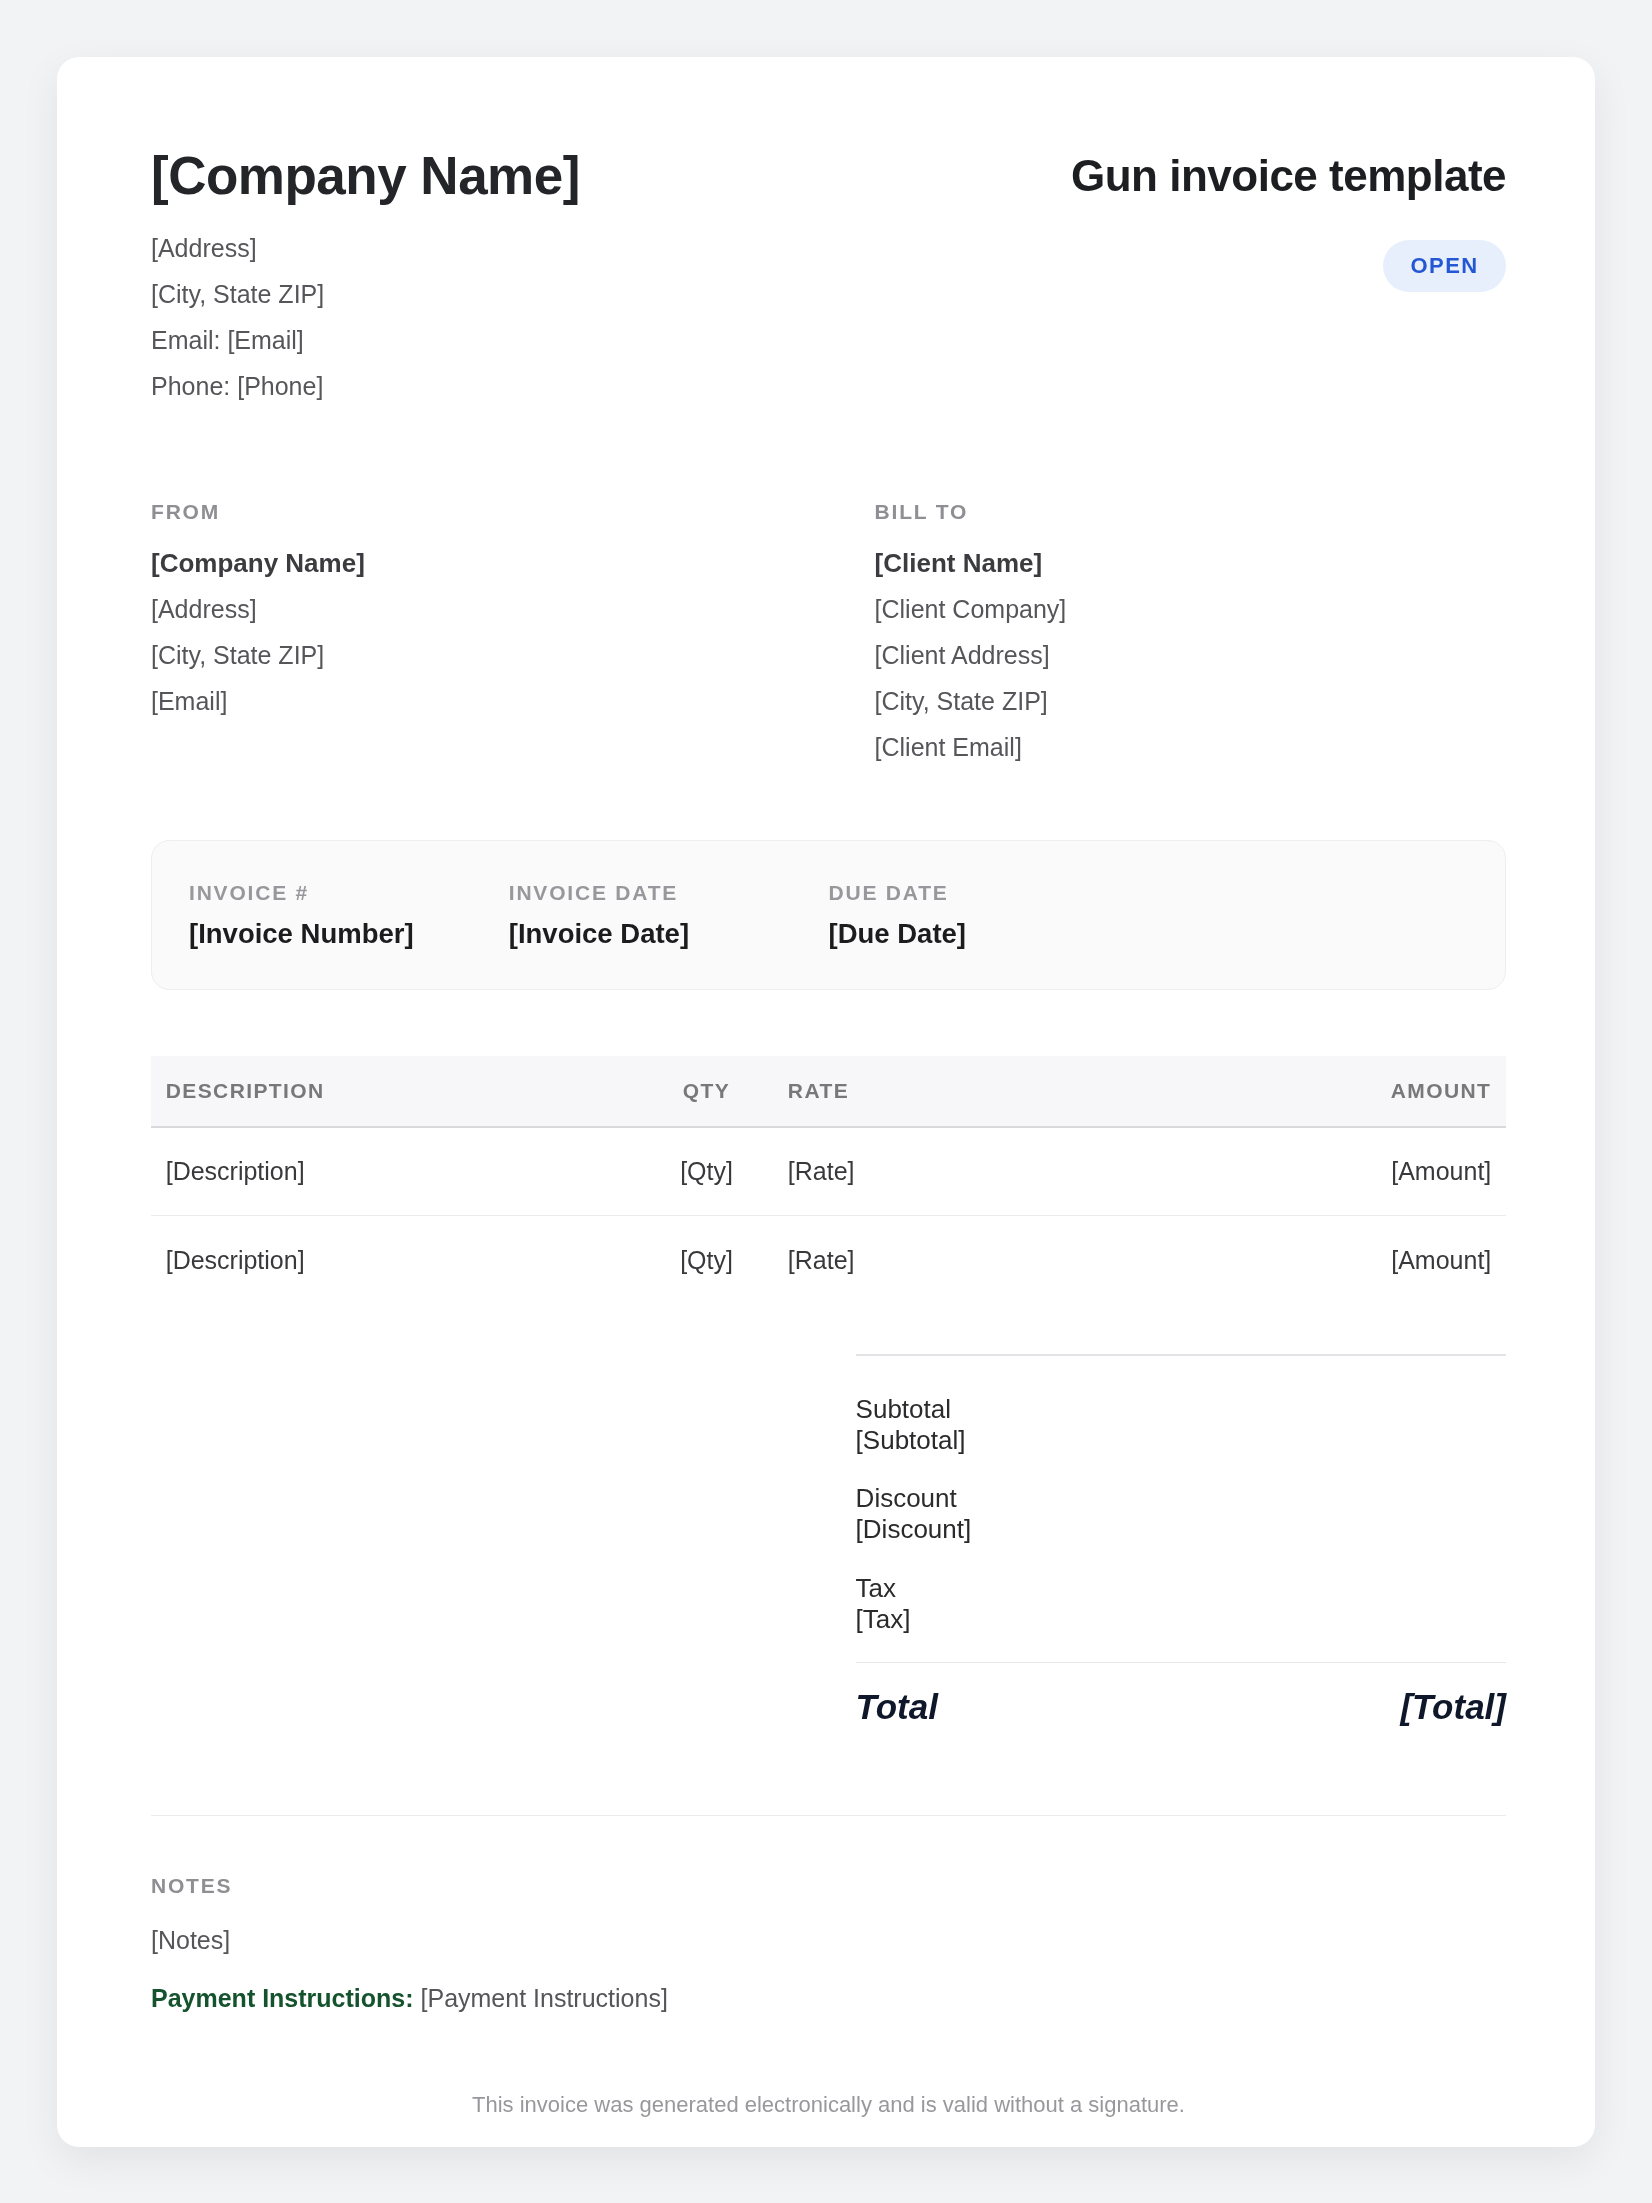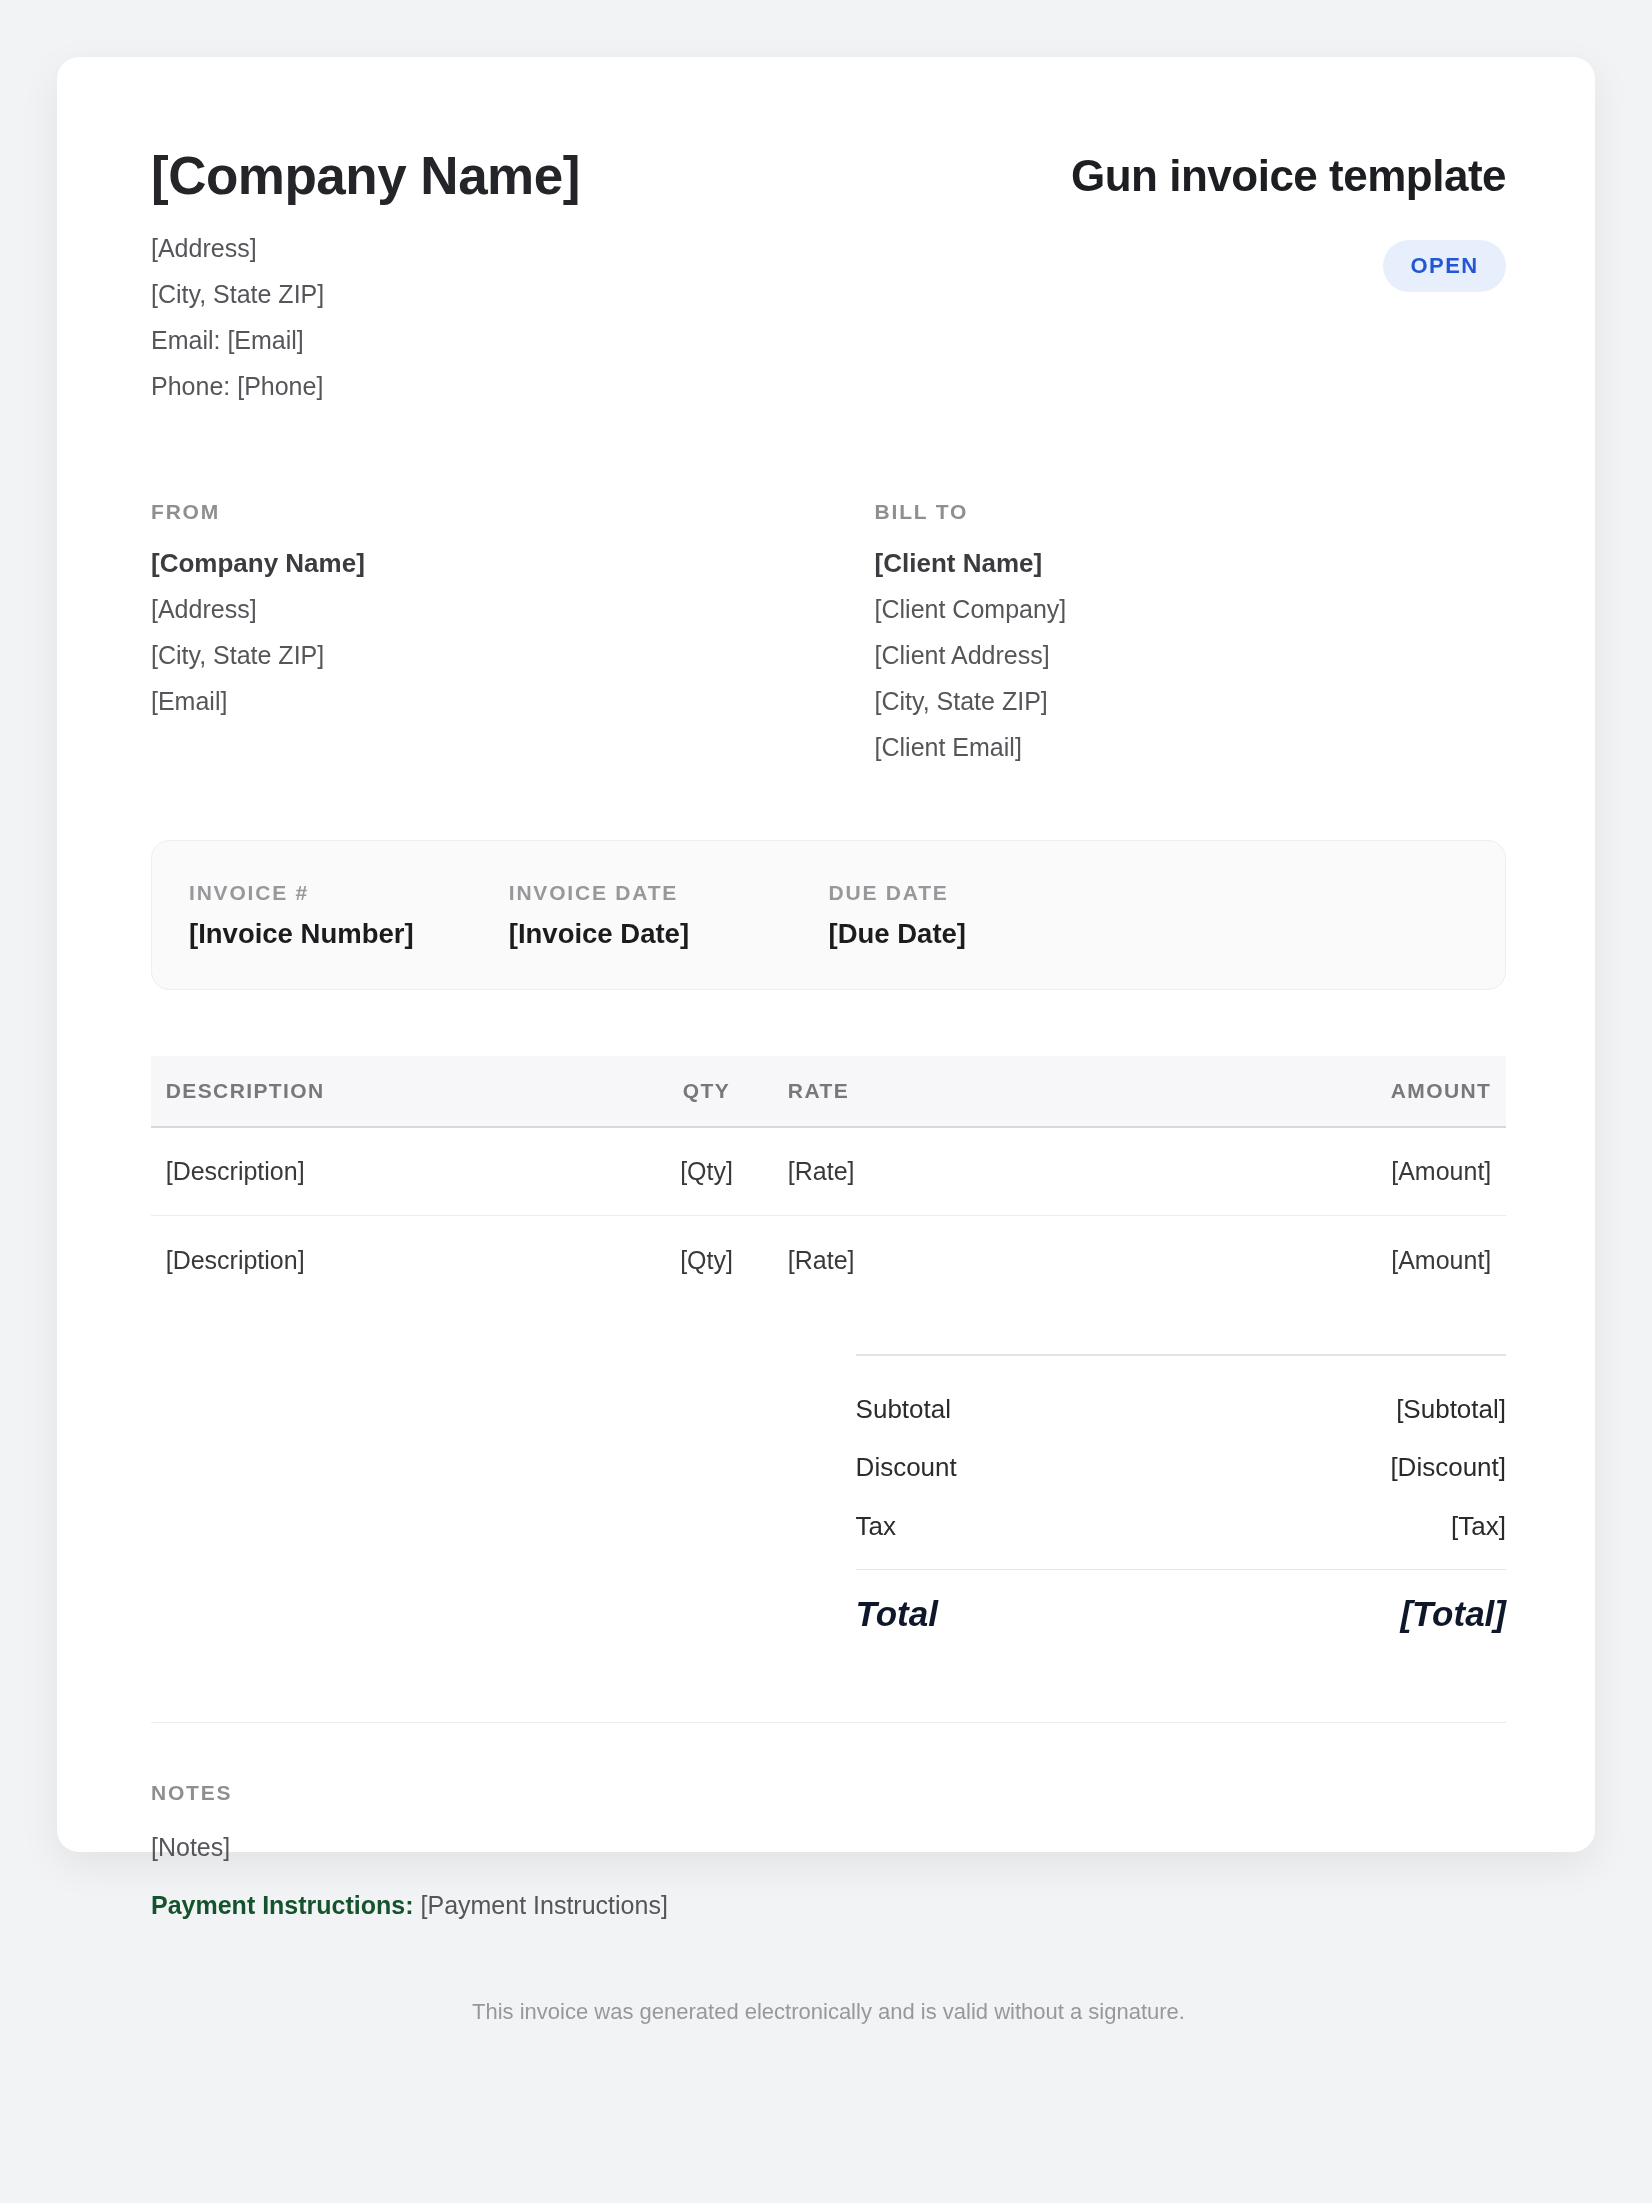--- a/index.html
+++ b/index.html
@@ -3,21 +3,21 @@
 <meta charset="utf-8">
 <style>
   * { margin:0; padding:0; box-sizing:border-box; }
   html,body { width:1653px; height:2204px; }
   body {
     background:#f2f3f5;
     font-family:"Liberation Sans","DejaVu Sans",sans-serif;
     color:#39393c;
   }
   .card {
-    width:1538px; height:1795px;
+    width:1538px; height:2090px;
     margin:57px auto 0 57px;
     background:#ffffff;
     border-radius:22px;
     box-shadow:0 13px 40px rgba(0,0,0,0.07);
     padding:88px 89px 0 94px;
   }
   
   .header-row { display:flex; justify-content:space-between; align-items:flex-start; }
   .company-name { font-size:53px; line-height:62px; font-weight:700; color:#232528; letter-spacing:-0.5px; }
   .company-contact { margin-top:18.4px; }
@@ -68,21 +68,21 @@
   .t-row.bordered { border-bottom:1.8px solid #ececef; }
   .t-row > div { font-size:25px; color:#39393c; }
   .c-desc { padding-left:14.7px; text-align:left; }
   .c-qty  { text-align:center; }
   .c-rate { text-align:left; }
   .c-amt  { text-align:right; padding-right:14.7px; }
   
   .totals { width:48%; margin-left:auto; margin-top:50px; }
   .totals-divider { border-top:2.8px solid #e3e3e7; }
   .totals-rows { padding-top:24px; }
-  .totals-row { display:flex; justify-content:space-between; padding:13.8px 0; }
+  .totals-row { display:flex; justify-content:space-between; padding:13.8px 0;flex-direction:column; }
   .totals-row .lbl { font-size:26px; color:#2c2c2e; }
   .totals-row .val { font-size:26px; color:#2a2a2c; }
   .total-divider { border-top:1.8px solid #e6e6ea; margin-top:13px; }
   .total-row { display:flex; justify-content:space-between; margin-top:24px; }
   .total-row .lbl, .total-row .val { font-size:35px; font-weight:700; color:#0f172a;font-style:italic; }
   
   .page-divider { border-top:1.8px solid #ececef; margin-top:88px; }
   .notes { margin-top:57px; }
   .notes-body { margin-top:20px; font-size:25px; line-height:42px; color:#56565a; }
   .payment-line { margin-top:16.5px; font-size:25px; line-height:42px; color:#56565a; }

